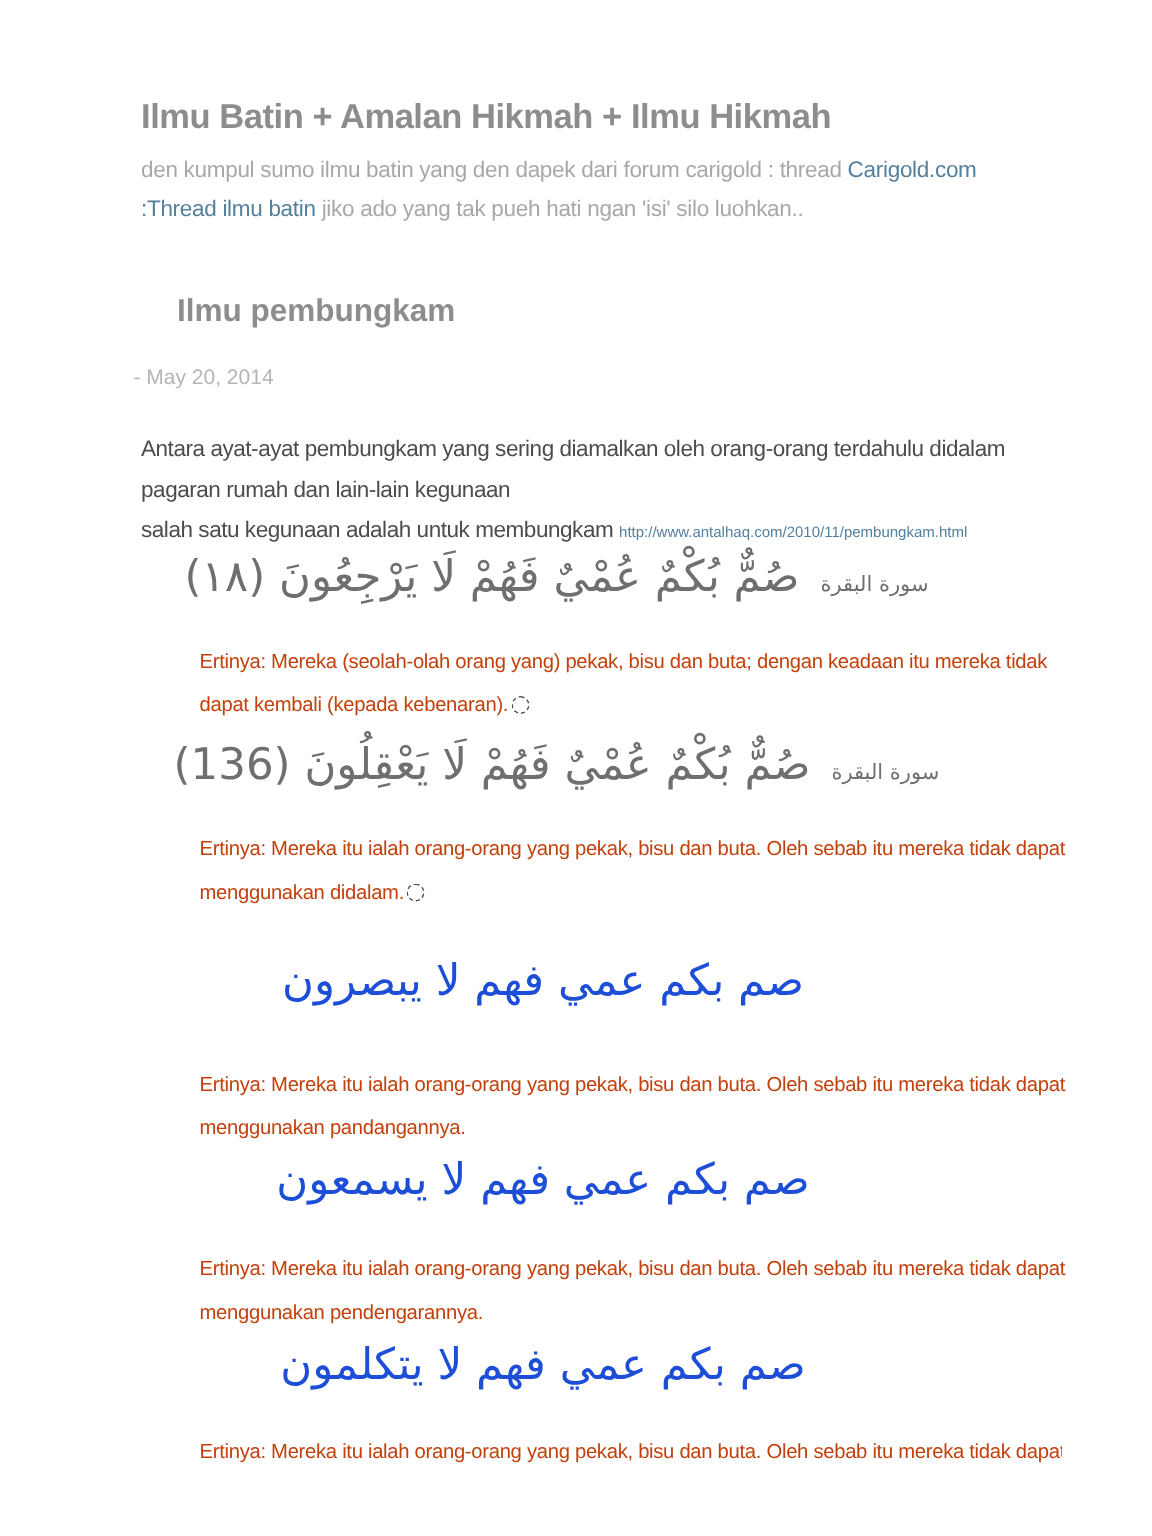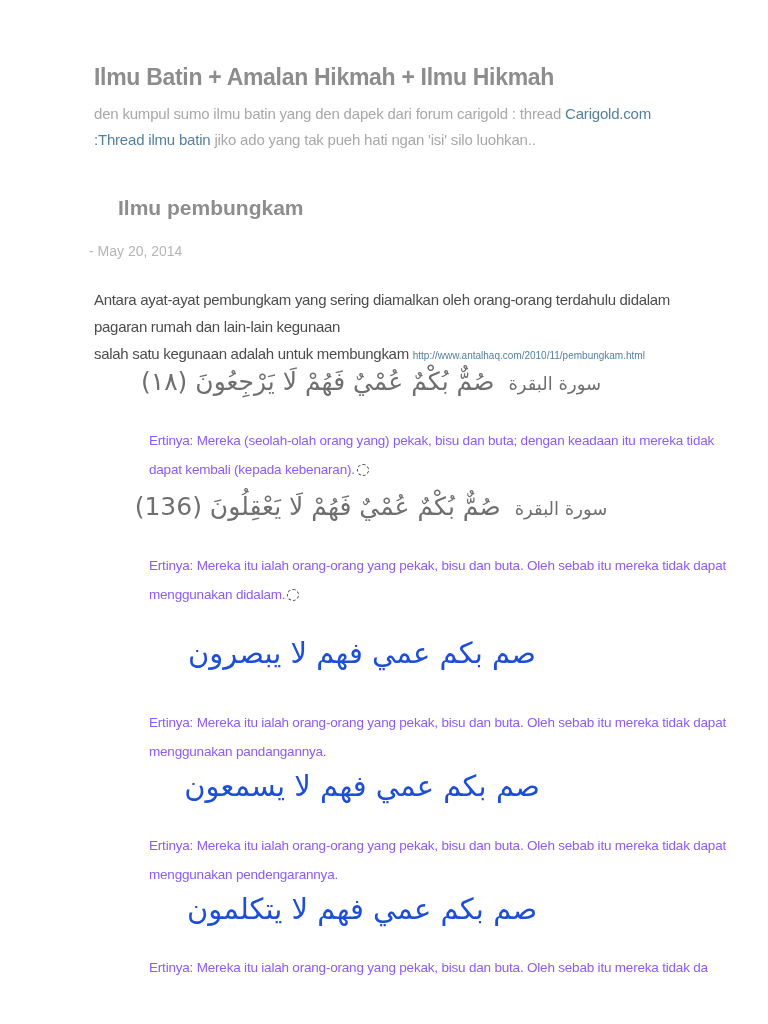--- a/index.html
+++ b/index.html
@@ -30,32 +30,31 @@
     position:absolute; left:94px; top:286px; right:60px;
     font-size:15px; line-height:27px; color:#4c4c4c; letter-spacing:-0.3px;
     white-space:nowrap;
   }
   .intro .tiny-link { font-size:10px; letter-spacing:0; }
   .arabic-line {
     position:absolute; left:0; right:26px; text-align:center;
     font-family:"DejaVu Sans", sans-serif; color:#6f6f6f;
     direction:ltr;
   }
-  .arabic-line .verse-text { font-size:25px; direction:rtl; unicode-bidi:isolate; }
-  .arabic-line .surah-label { font-size:18px; direction:rtl; unicode-bidi:isolate; margin-left:14px; }
+  .arabic-line .verse-text { font-size:29px; direction:rtl; unicode-bidi:isolate; }
+  .arabic-line .surah-label { font-size:14px; direction:rtl; unicode-bidi:isolate; margin-left:14px; }
   .arabic-plain {
     position:absolute; left:0; right:44px; text-align:center;
     font-family:"DejaVu Sans", sans-serif; color:#1d4ed8; font-size:29px;
     direction:rtl;
   }
   .translation {
     position:absolute; left:133px; right:60px;
-    font-size:13.5px; line-height:29px; color:#8b5cf6; letter-spacing:-0.2px;
+    font-size:13.5px; line-height:29px; color:#c2410c; letter-spacing:-0.2px;
     white-space:nowrap;
-    margin-left:16px;
   }
   .ayah-circle {
     display:inline-block; width:12px; height:12px;
     border:1px dashed #4a4a4a; border-radius:50%;
     vertical-align:-2px; margin-left:2px;
   }
   .v1-ar { top:367px; }
   .v1-tr { top:426px; }
   .v2-ar { top:492px; }
   .v2-tr { top:551px; }

